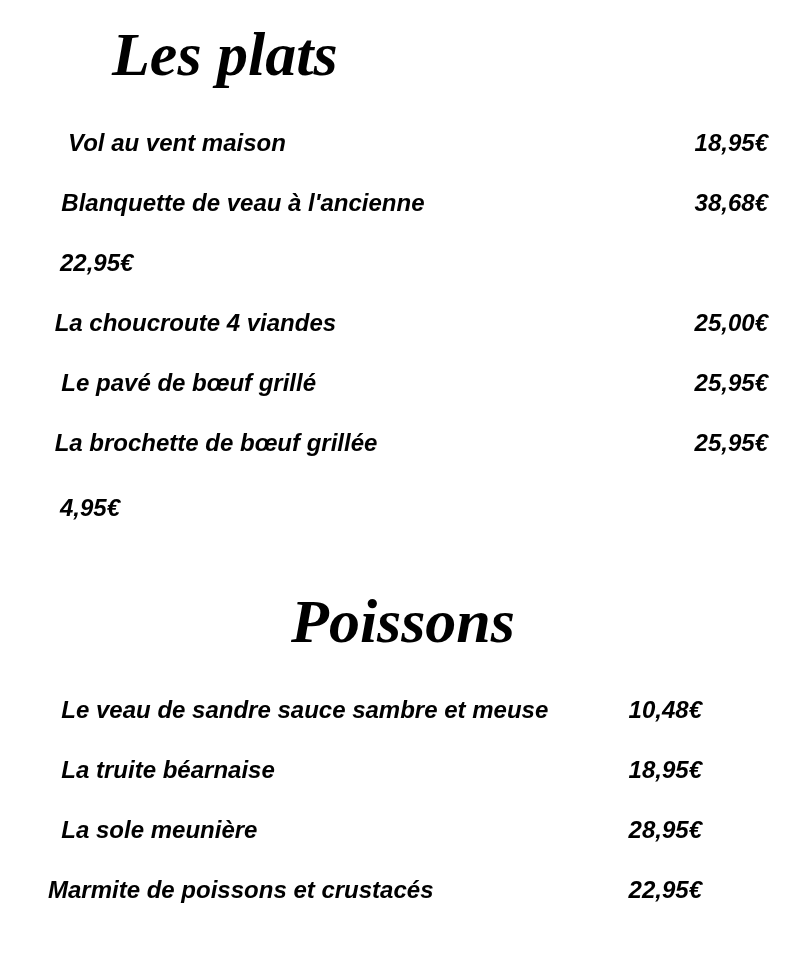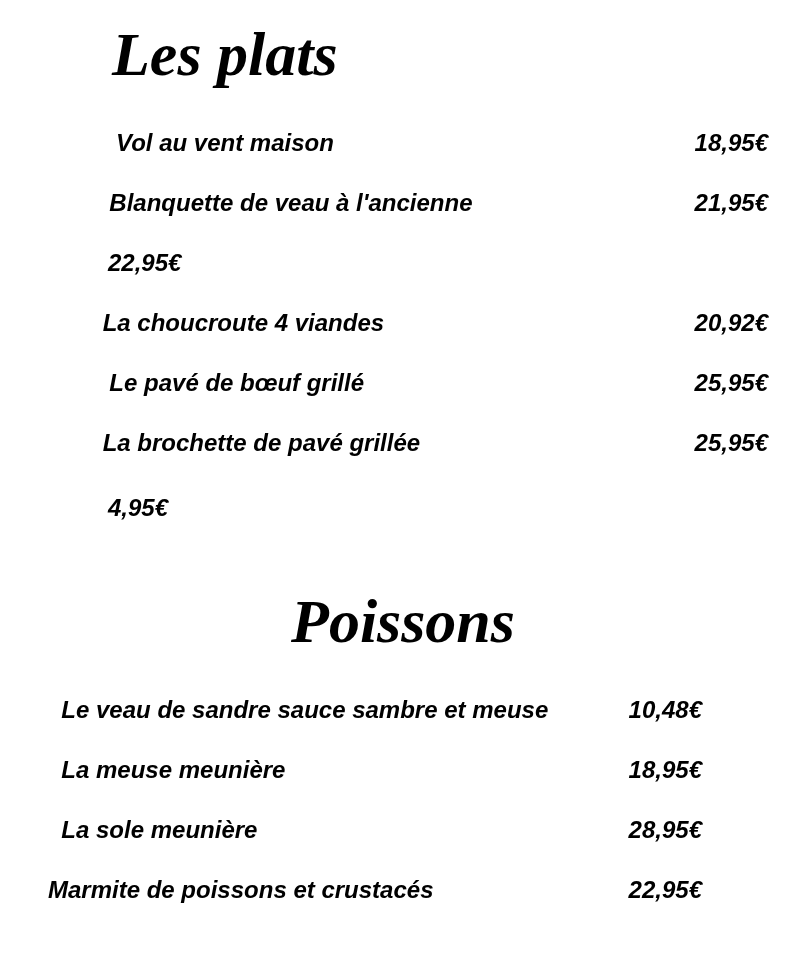--- a/index.html
+++ b/index.html
@@ -22,21 +22,21 @@
     font-family: "Liberation Serif", serif;
     font-weight: bold;
     font-style: italic;
     font-size: 62px;
     line-height: 62px;
     margin: 0;
   }
   .title-plats    { margin: 23px 0 0 64px; }
   .title-poissons { margin: 66px 0 0 0; padding-left: 56px; text-align: center; }
 
-  .list-plats    { margin-top: 43px; margin-left: 48px; }
+  .list-plats    { margin-top: 43px; }
   .list-poissons { margin-top: 43px; }
 
   .row {
     display: flex;
     justify-content: space-between;
     align-items: flex-start;
     font-size: 24px;
     line-height: 30px;
     margin-bottom: 30px;
   }
@@ -56,53 +56,53 @@
   <section class="sec sec-plats">
     <h1 class="title title-plats">Les plats</h1>
 
     <div class="list list-plats">
       <div class="row">
         <span class="nm">   Vol au vent maison</span>
         <span class="pr">18,95€</span>
       </div>
       <div class="row">
         <span class="nm">  Blanquette de veau à l'ancienne</span>
-        <span class="pr">21,95€</span>
+        <span class="pr">38,68€</span>
       </div>
       <div class="row">
         <span class="pr">22,95€</span>
       </div>
       <div class="row">
         <span class="nm"> La choucroute 4 viandes</span>
-        <span class="pr">20,92€</span>
+        <span class="pr">25,00€</span>
       </div>
       <div class="row">
         <span class="nm">  Le pavé de bœuf grillé</span>
         <span class="pr">25,95€</span>
       </div>
       <div class="row">
-        <span class="nm"> La brochette de pavé grillée</span>
+        <span class="nm"> La brochette de bœuf grillée</span>
         <span class="pr">25,95€</span>
       </div>
       <div class="row row-sauces">
         <span class="pr">4,95€</span>
       </div>
     </div>
   </section>
 
   <section class="sec sec-poissons">
     <h1 class="title title-poissons">Poissons</h1>
 
     <div class="list list-poissons">
       <div class="row">
         <span class="nm">  Le veau de sandre sauce sambre et meuse</span>
         <span class="pr">10,48€</span>
       </div>
       <div class="row">
-        <span class="nm">  La meuse meunière</span>
+        <span class="nm">  La truite béarnaise</span>
         <span class="pr">18,95€</span>
       </div>
       <div class="row">
         <span class="nm">  La sole meunière</span>
         <span class="pr">28,95€</span>
       </div>
       <div class="row">
         <span class="nm">Marmite de poissons et crustacés</span>
         <span class="pr">22,95€</span>
       </div>

